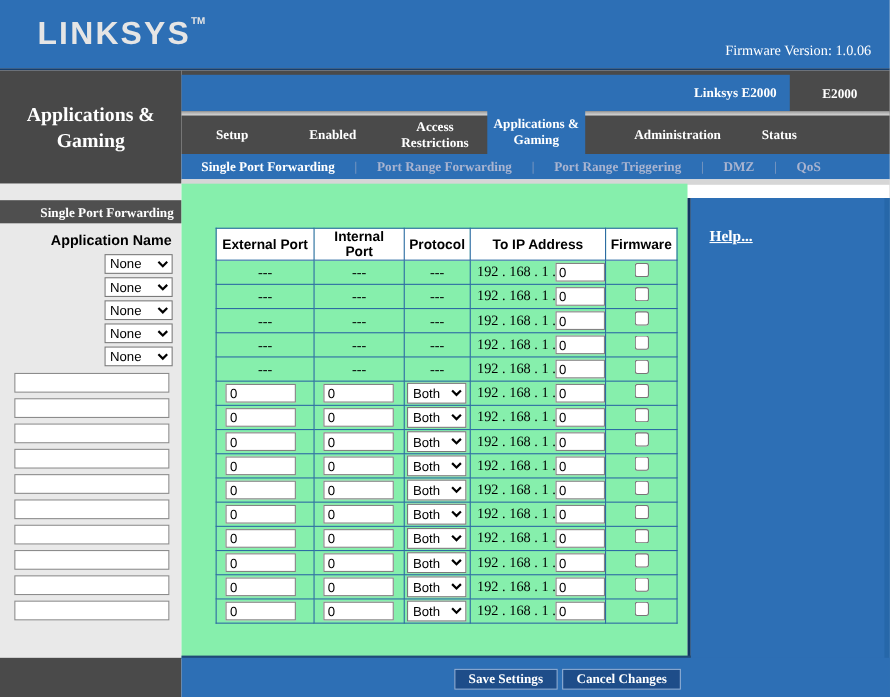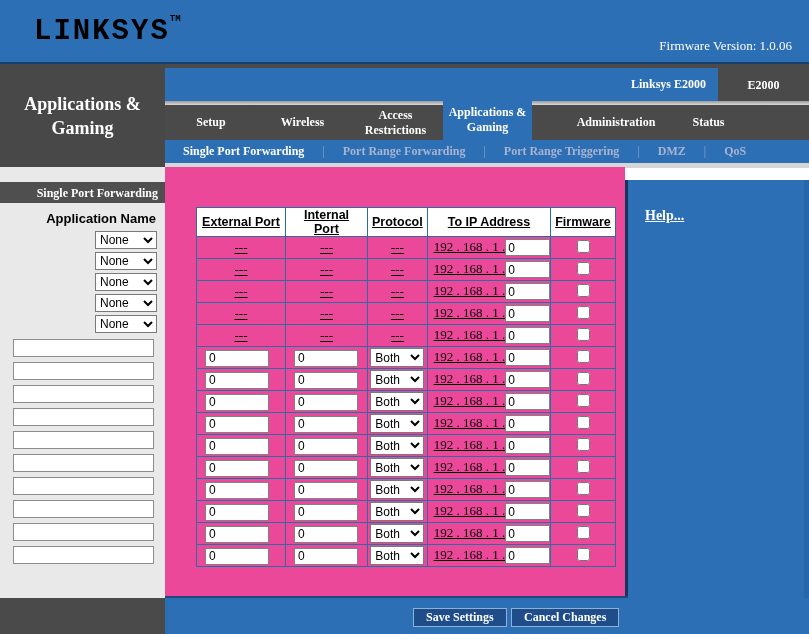--- a/index.html
+++ b/index.html
@@ -5,22 +5,22 @@
   * { margin:0; padding:0; box-sizing:border-box; }
   html,body { background:#888; }
   #page {
     position:relative; width:809px; height:634px; overflow:hidden;
     background:#fff; font-family:"Liberation Sans", sans-serif;
   }
   
   .hdr { position:absolute; left:0; top:0; width:809px; height:62px; background:#2d6fb5; }
   .hdr-line { position:absolute; left:0; top:62px; width:809px; height:2px; background:#173f6d; }
   .logo {
-    position:absolute; left:34px; top:14px; color:#000000;
-    font-family:Liberation Mono, monospace; font-weight:bold;
+    position:absolute; left:34px; top:14px; color:#e5e5e5;
+    font-family:Liberation Sans, sans-serif; font-weight:bold;
     font-size:29px; letter-spacing:2px;
   }
   .logo sup { font-size:9px; letter-spacing:0; vertical-align:18px; }
   .firmware {
     position:absolute; right:17px; top:38px; color:#fff;
     font-family:"Liberation Serif", serif; font-size:13px;
   }
   
   .title-block {
     position:absolute; left:0; top:64px; width:165px; height:103px; background:#484848;
@@ -87,21 +87,21 @@
   }
   .input-stack {
     position:absolute; top:172px; left:13px; width:141px;
     display:flex; flex-direction:column; gap:5px;
   }
   .app-input {
     width:141px; height:18px; border:1px solid #8c8c8c; background:#fff;
     font-family:"Liberation Sans", sans-serif; font-size:12px; padding-left:3px;
   }
   
-  .main { position:absolute; left:165px; top:167px; width:460px; height:431px; background:#ec4899;text-decoration:underline; }
+  .main { position:absolute; left:165px; top:167px; width:460px; height:431px; background:#86efac; }
   table.fwd { border-collapse:collapse; margin:40px 0 0 31px; }
   table.fwd th, table.fwd td {
     border:1px solid #2d6ca3; height:22px; vertical-align:middle;
   }
   table.fwd th {
     font-family:"Liberation Sans", sans-serif; font-weight:bold; font-size:12.5px;
     text-align:center; padding:0 4px; background:#fff; color:#000;
   }
   col.c-ext { width:89px; } col.c-int { width:82px; } col.c-proto { width:54px; }
   col.c-ip { width:109px; } col.c-en { width:55px; }
@@ -161,21 +161,21 @@
 
   <div class="nav-region"></div>
   <div class="brand-band">Linksys E2000</div>
   <div class="model-label">E2000</div>
   <div class="silver-strip"></div>
   <div class="tabs" id="tabs">
       <div class="tab" style="width: 92px;">
         <span class="tab-label">Setup</span>
       </div>
       <div class="tab" style="width: 91px;">
-        <span class="tab-label">Wireless</span>
+        <span class="tab-label">Enabled</span>
       </div>
       <div class="tab" style="width: 95px;">
         <span class="tab-label">Access Restrictions</span>
       </div>
       <div class="tab active" style="width: 89px;">
         <span class="tab-label">Applications &amp;
 Gaming</span>
       </div>
       <div class="tab" style="width: 94px; margin-left: 37px;">
         <span class="tab-label">Administration</span>

